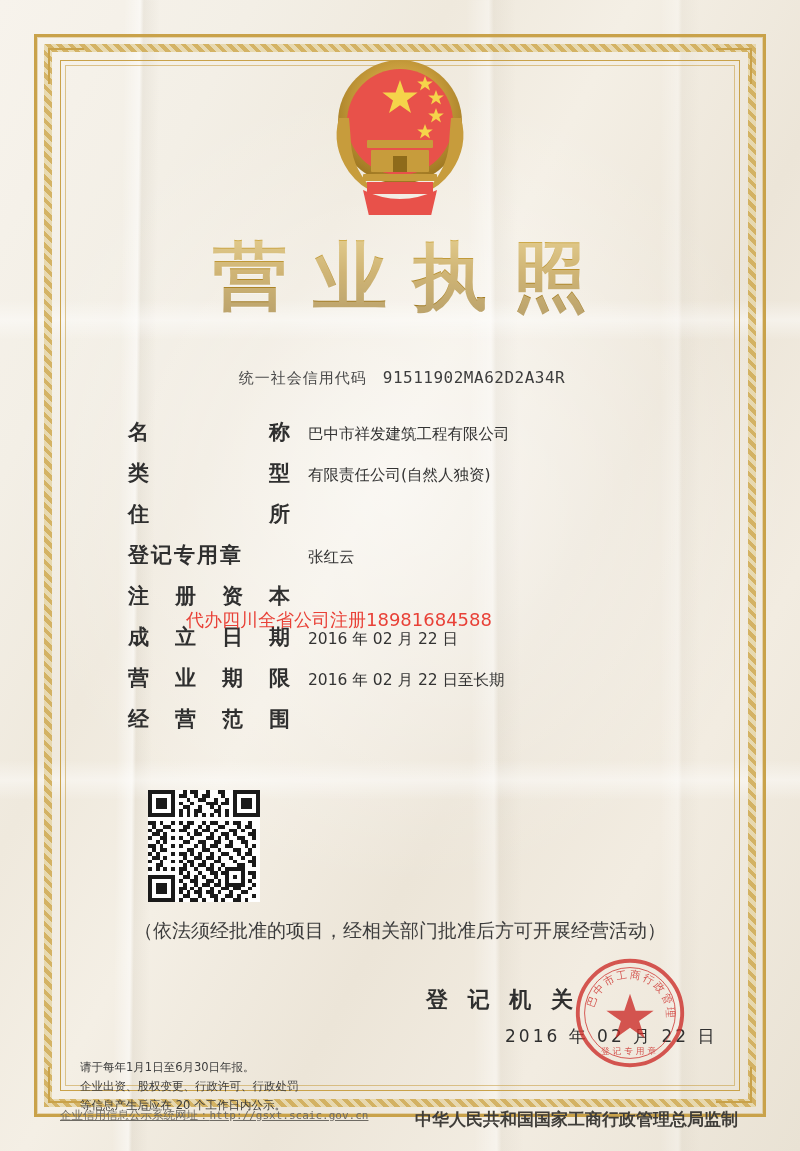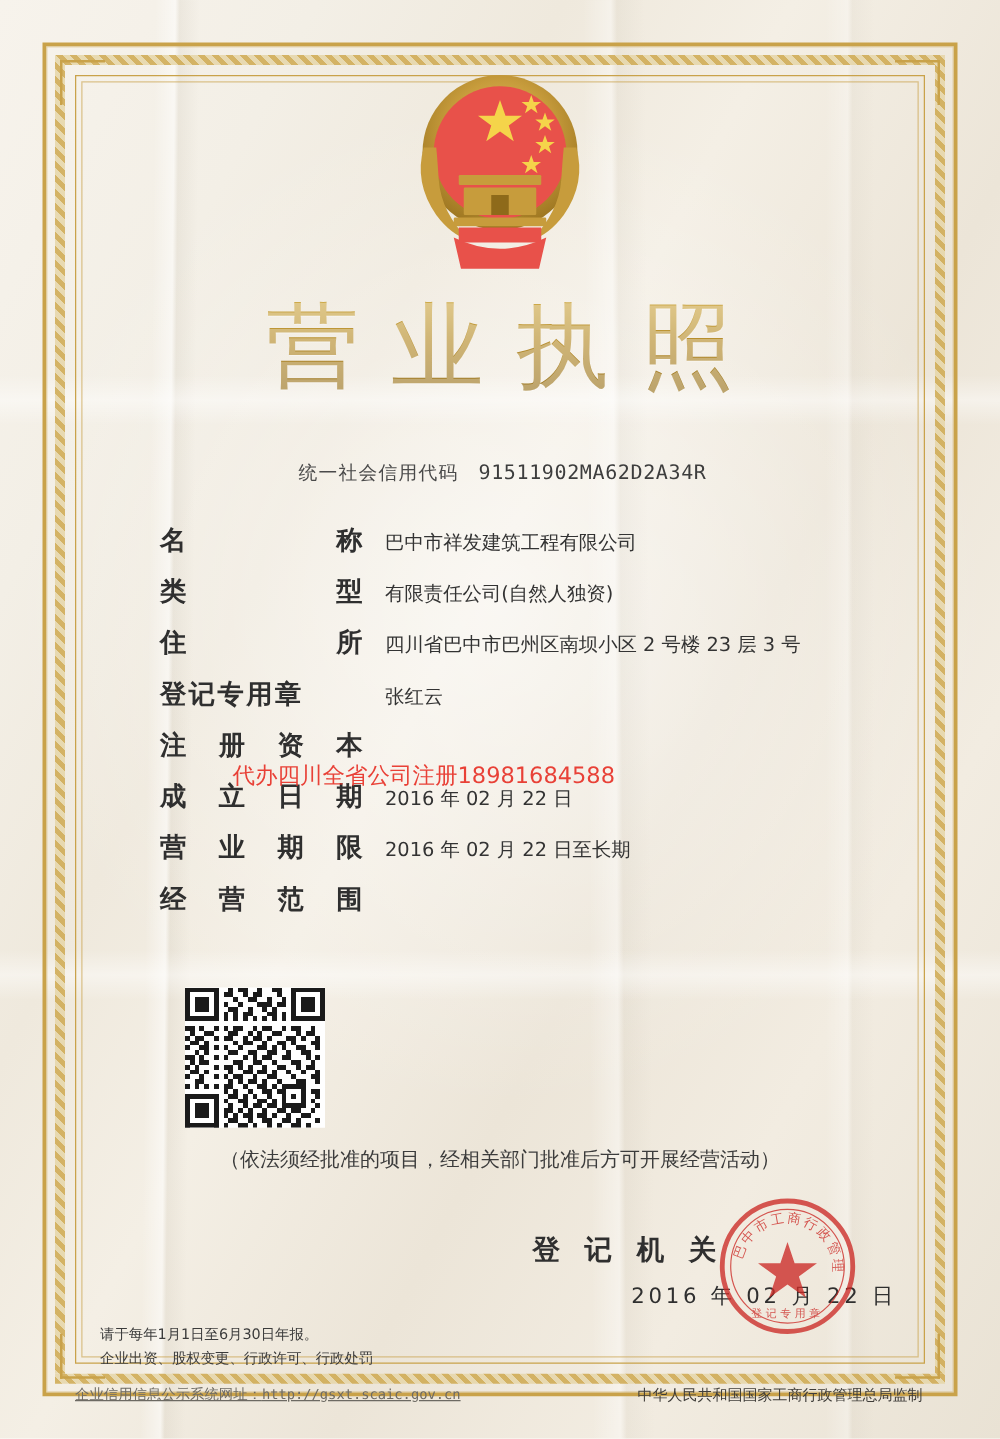--- a/index.html
+++ b/index.html
@@ -84,21 +84,21 @@
   }
 
   
   .title {
     position: absolute;
     left: 0; right: 0;
     top: 228px;
     text-align: center;
     font-family: "DejaVu Serif", "Liberation Serif", serif;
     font-size: 74px;
-    font-weight: normal;
+    font-weight: bold;
     letter-spacing: 26px;
     text-indent: 26px;
     color: #b8912f;
     background: linear-gradient(180deg, #d9b757 0%, #b68d2c 45%, #8e6a1a 100%);
     -webkit-background-clip: text;
     background-clip: text;
     -webkit-text-fill-color: transparent;
     text-shadow: 0 1px 0 rgba(255,255,255,.35);
   }
 
@@ -185,21 +185,21 @@
     height: 112px;
     background-color: #fff;
   }
 
   
   .note {
     position: absolute;
     left: 0; right: 0;
     top: 918px;
     text-align: center;
-    font-size: 16px;
+    font-size: 19px;
     color: #3c3c3c;
     font-family: "DejaVu Sans", "Liberation Sans", sans-serif;
   }
 
   
   .authority {
     position: absolute;
     left: 410px;
     top: 985px;
     font-family: "DejaVu Sans", "Liberation Sans", sans-serif;
@@ -252,23 +252,24 @@
     text-decoration: underline;
   }
   .bottom-left .url {
     font-family: "DejaVu Sans Mono", "Liberation Mono", monospace;
     font-size: 11px;
   }
   .bottom-right {
     position: absolute;
     right: 62px;
     top: 1108px;
-    font-size: 12px;
+    font-size: 17px;
     color: #3f3d39;
     font-family: "DejaVu Sans", "Liberation Sans", sans-serif;
+    font-weight: bold;
   }
 </style>
 </head>
 <body>
 
 <div id="license">
 
   <div class="crease c1"></div>
   <div class="crease c2"></div>
   <div class="crease c3"></div>
@@ -340,21 +341,20 @@
           <span class="ch">型</span>
       </div>
       <div class="value">有限责任公司(自然人独资)</div>
     </div>
 
     <div class="row">
       <div class="label">
         <span class="ch">住</span>
           <span class="ch">所</span>
       </div>
-      <div class="value">四川省巴中市巴州区南坝小区 2 号楼 23 层 3 号</div>
     </div>
 
     <div class="row">
       <div class="label" style="letter-spacing:2px;display:block;">登记专用章</div>
       <div class="value">张红云</div>
     </div>
 
     <div class="row">
       <div class="label">
         <span class="ch">注</span>
@@ -637,20 +637,21 @@
     <path id="sealArc" d="M 22 62 A 38 38 0 0 1 98 62" fill="none"></path>
     <text font-size="11" fill="#cc2b27" font-family="'DejaVu Sans','Liberation Sans',sans-serif" letter-spacing="2">
       <textPath href="#sealArc" startOffset="6%">巴中市工商行政管理局</textPath>
     </text>
     <text x="60" y="102" font-size="9" fill="#cc2b27" text-anchor="middle" font-family="'DejaVu Sans','Liberation Sans',sans-serif" letter-spacing="3">登记专用章</text>
   </svg>
 
   <div class="reminder">
     <div>请于每年1月1日至6月30日年报。</div>
     <div>企业出资、股权变更、行政许可、行政处罚</div>
+    <div>等信息产生后应在 20 个工作日内公示。</div>
   </div>
 
   <div class="bottom-left">
     <span>企业信用信息公示系统网址：</span><span class="url">http://gsxt.scaic.gov.cn</span>
   </div>
   <div class="bottom-right">中华人民共和国国家工商行政管理总局监制</div>
 
 </div>
 
 </body></html>

